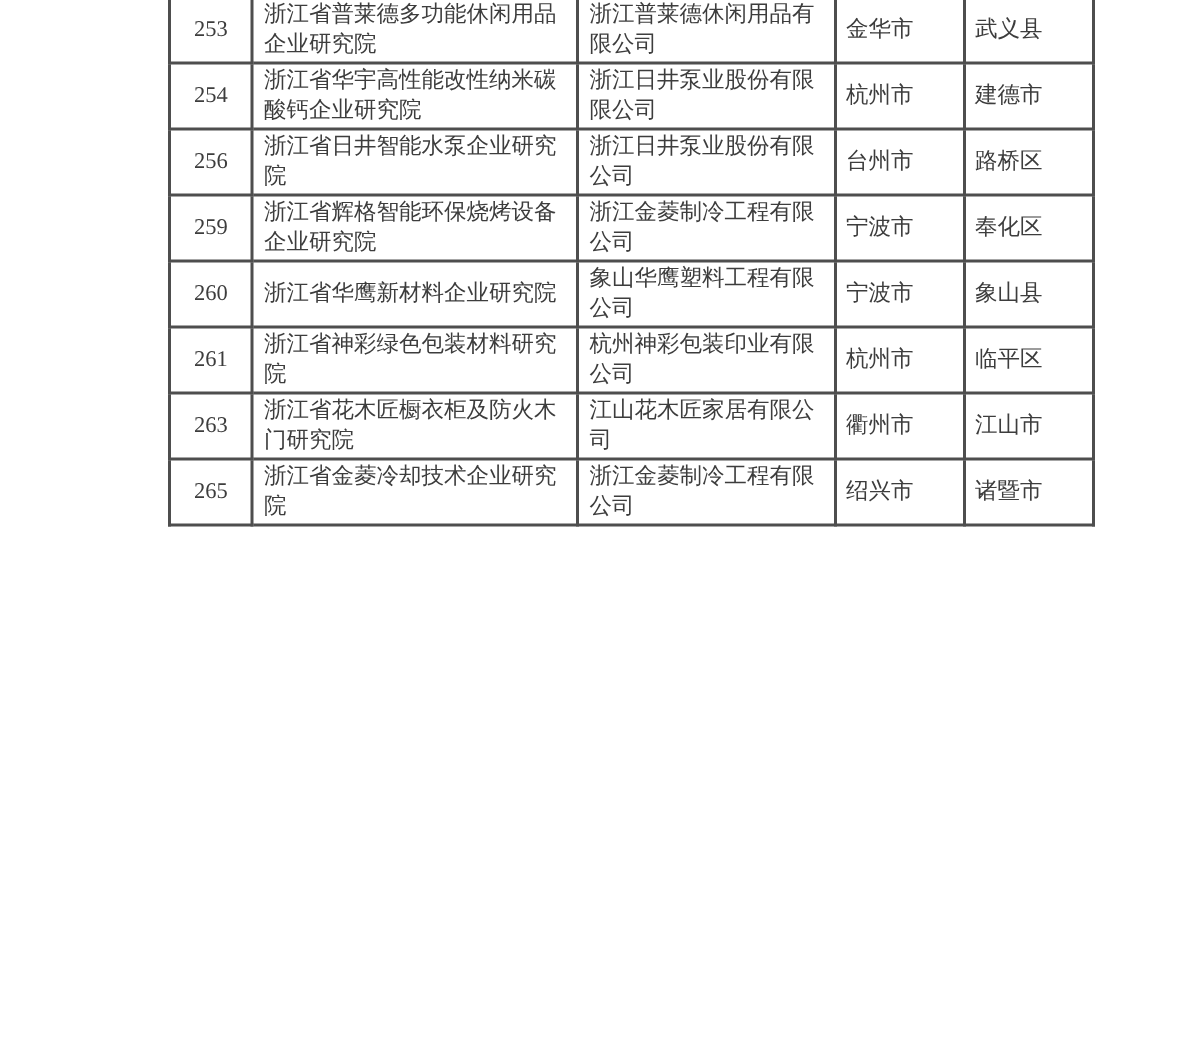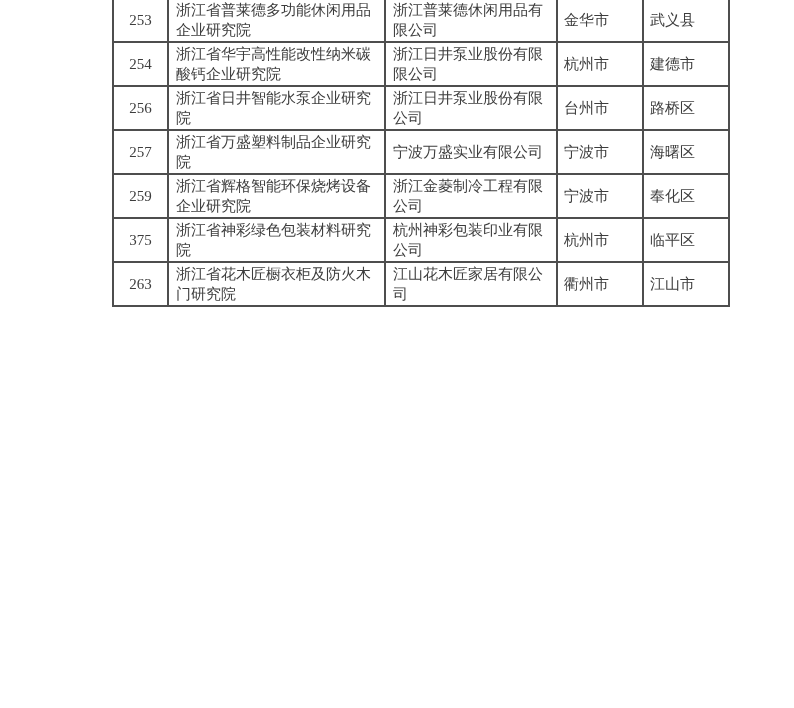--- a/index.html
+++ b/index.html
@@ -93,58 +93,67 @@
   <tr>
     <td class="col-no">256</td>
     <td class="col-institute">浙江省日井智能水泵企业研究
 院</td>
     <td class="col-company">浙江日井泵业股份有限
 公司</td>
     <td class="col-city">台州市</td>
     <td class="col-district">路桥区</td>
   </tr>
 
-  <tr>
-    <td class="col-no">257</td>
-    <td class="col-institute">浙江省万盛塑料制品企业研究
-院</td>
-    <td class="col-company">宁波万盛实业有限公司</td>
-    <td class="col-city">宁波市</td>
-    <td class="col-district">海曙区</td>
-  </tr>
 
 
   <tr>
     <td class="col-no">259</td>
     <td class="col-institute">浙江省辉格智能环保烧烤设备
 企业研究院</td>
     <td class="col-company">浙江金菱制冷工程有限
 公司</td>
     <td class="col-city">宁波市</td>
     <td class="col-district">奉化区</td>
   </tr>
 
+  <tr>
+    <td class="col-no">260</td>
+    <td class="col-institute">浙江省华鹰新材料企业研究院</td>
+    <td class="col-company">象山华鹰塑料工程有限
+公司</td>
+    <td class="col-city">宁波市</td>
+    <td class="col-district">象山县</td>
+  </tr>
 
   <tr>
-    <td class="col-no">375</td>
+    <td class="col-no">261</td>
     <td class="col-institute">浙江省神彩绿色包装材料研究
 院</td>
     <td class="col-company">杭州神彩包装印业有限
 公司</td>
     <td class="col-city">杭州市</td>
     <td class="col-district">临平区</td>
   </tr>
 
 
   <tr>
     <td class="col-no">263</td>
     <td class="col-institute">浙江省花木匠橱衣柜及防火木
 门研究院</td>
     <td class="col-company">江山花木匠家居有限公
 司</td>
     <td class="col-city">衢州市</td>
     <td class="col-district">江山市</td>
   </tr>
 
 
+  <tr>
+    <td class="col-no">265</td>
+    <td class="col-institute">浙江省金菱冷却技术企业研究
+院</td>
+    <td class="col-company">浙江金菱制冷工程有限
+公司</td>
+    <td class="col-city">绍兴市</td>
+    <td class="col-district">诸暨市</td>
+  </tr>
 </tbody>
   </table>
 </div>
 
 </body></html>

